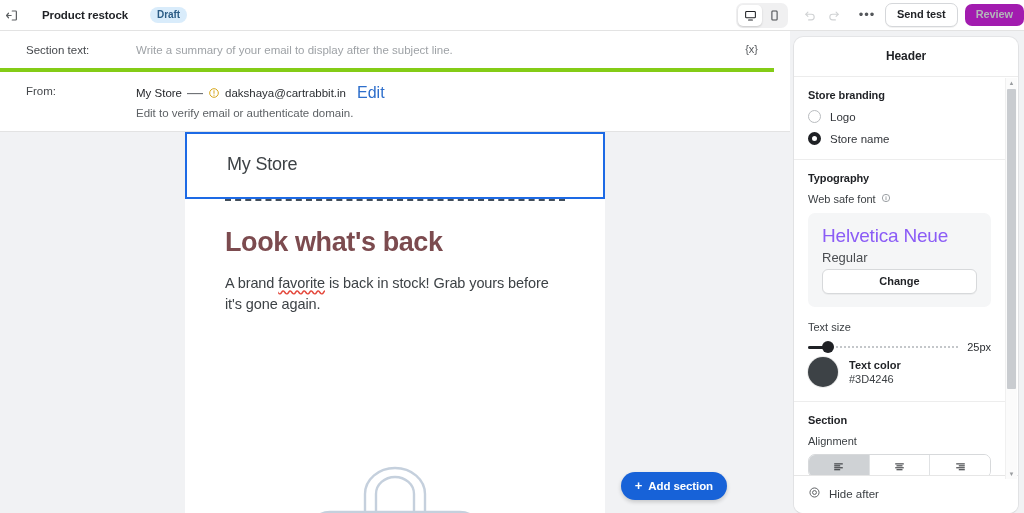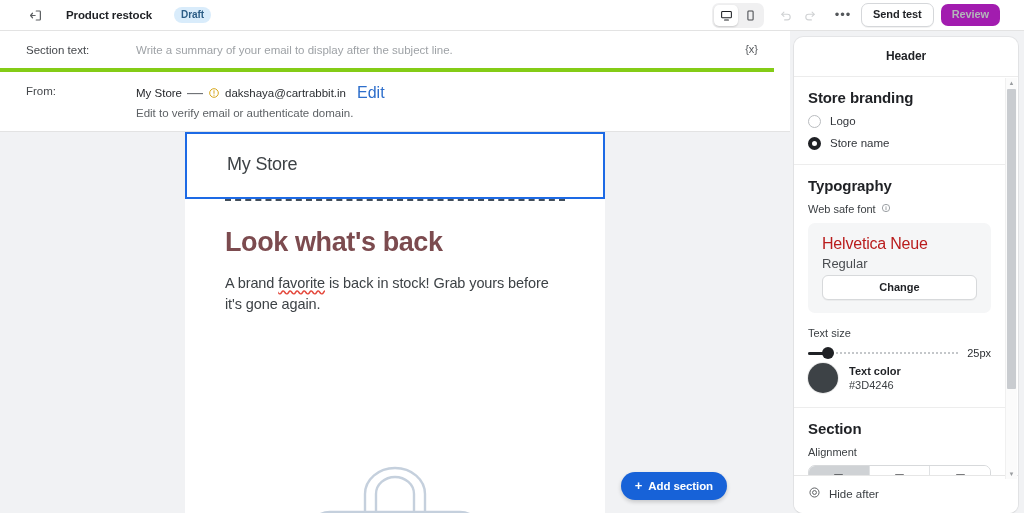--- a/index.html
+++ b/index.html
@@ -11,21 +11,21 @@
     -webkit-font-smoothing: antialiased;
   }
   .app { position: relative; width: 1024px; height: 513px; display: flex; flex-direction: column; }
 
   
   .topbar {
     height: 31px; min-height: 31px;
     background: #ffffff;
     border-bottom: 1px solid #e3e3e3;
     display: flex; align-items: center;
-    padding: 0 24px;
+    padding: 0 0;
     position: relative; z-index: 40;
   }
   .tb-left { display: flex; align-items: center; gap: 10px; }
   .icon-btn {
     width: 22px; height: 22px;
     display: flex; align-items: center; justify-content: center;
     border-radius: 5px; cursor: pointer;
     color: #5c5f62;
   }
   .doc-title {
@@ -178,25 +178,25 @@
     font-size: 12px; font-weight: bold; color: #1f2125;
     border-bottom: 1px solid #ececec;
     letter-spacing: -0.1px;
   }
   .panel-scroll {
     flex: 1; overflow: hidden; position: relative;
     padding-right: 13px;
   }
   .sect { padding: 12px 14px 14px; border-bottom: 1px solid #ededed; }
   .sect-title {
-    font-size: 15px; font-weight: bold; color: #1f2125;
+    font-size: 11px; font-weight: bold; color: #1f2125;
     letter-spacing: -0.1px; margin-bottom: 9px;
   }
   .radio-row {
-    display: flex; gap: 9px;
+    display: flex; align-items: center; gap: 9px;
     margin-bottom: 9px; cursor: pointer;
   }
   .radio-row:last-child { margin-bottom: 0; }
   .radio {
     width: 13px; height: 13px; border-radius: 50%;
     border: 1.5px solid #b9bcbf; background: #fff;
     flex: none;
   }
   .radio.checked {
     border: 4px solid #1f2125;
@@ -205,21 +205,21 @@
 
   .sublabel {
     font-size: 11px; color: #3c4044;
     display: flex; align-items: center; gap: 5px; margin-bottom: 8px;
   }
   .font-card {
     background: #f5f6f7; border-radius: 7px;
     padding: 12px 14px 13px;
   }
   .font-name {
-    font-size: 16px; color: #b91c1c; letter-spacing: -0.2px;
+    font-size: 19px; color: #8b5cf6; letter-spacing: -0.2px;
   }
   .font-weight { font-size: 13px; color: #4a4d51; margin-top: 3px; }
   .change-btn {
     width: 100%; margin-top: 4px;
     background: #fff; border: 1px solid #d7d9db;
     border-radius: 6px; padding: 5px 0 6px;
     font-size: 11px; font-weight: bold; color: #1f2125;
     cursor: pointer; box-shadow: 0 1px 0 rgba(0,0,0,.04);
     font-family: "Liberation Sans", sans-serif;
   }

